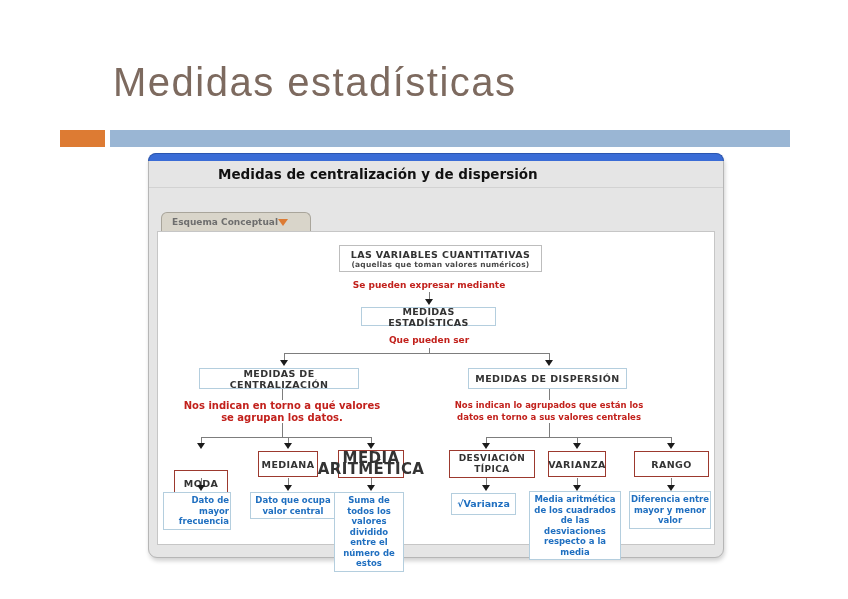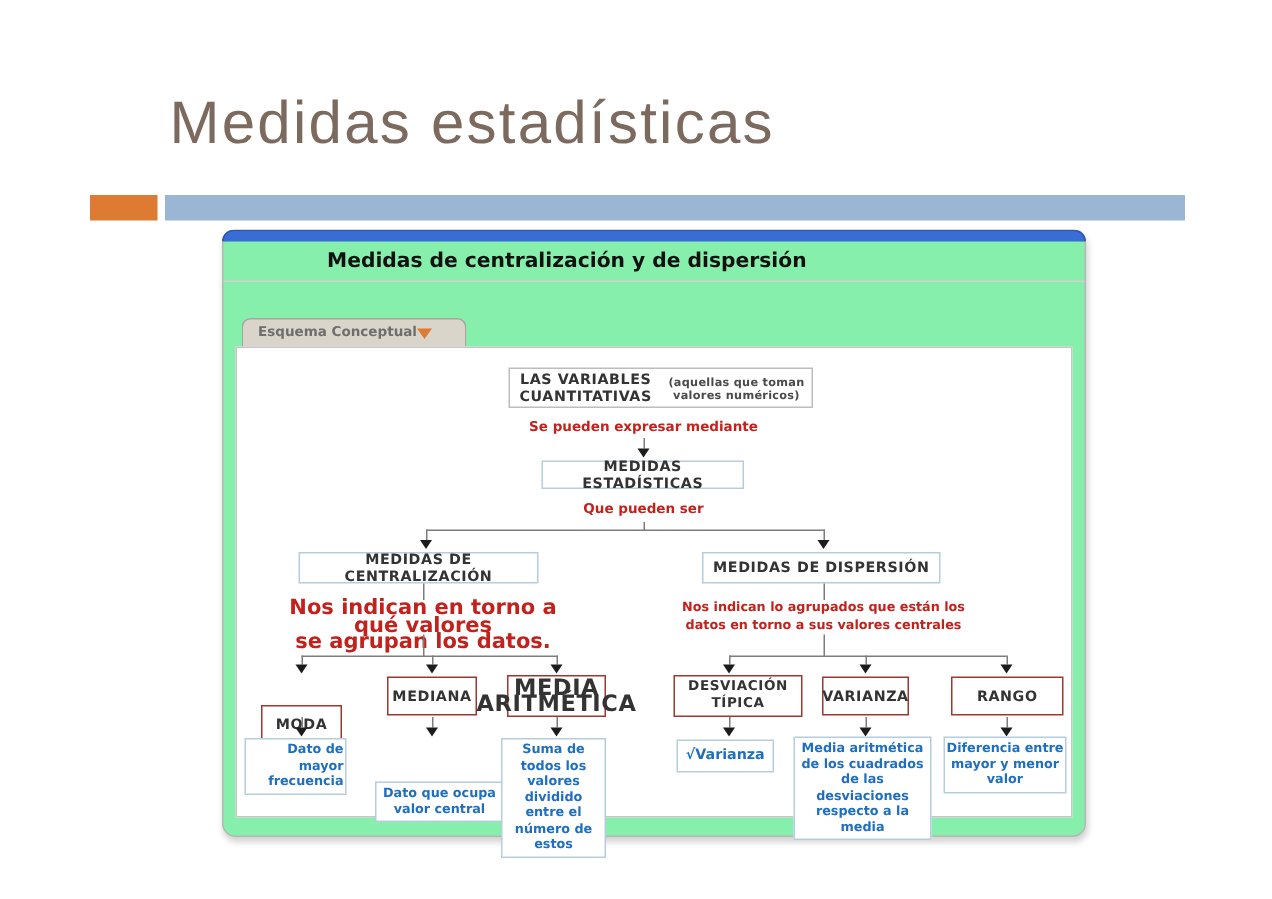--- a/index.html
+++ b/index.html
@@ -14,37 +14,37 @@
     --line-gray:#7d7d7d;
   }
   html,body{margin:0;padding:0;background:#ffffff;}
   body{width:848px;height:599px;position:relative;overflow:hidden;
        font-family:"DejaVu Sans","Liberation Sans",sans-serif;}
   .slide-title{position:absolute;left:113px;top:60px;font-family:"Liberation Sans",sans-serif;
        font-size:40px;font-weight:400;letter-spacing:1.5px;color:var(--title-text);}
   .orange-block{position:absolute;left:60px;top:130px;width:45px;height:17px;background:var(--accent-orange);}
   .blue-bar{position:absolute;left:110px;top:130px;width:680px;height:17px;background:var(--accent-bar-blue);}
 
-  .panel{position:absolute;left:148px;top:153px;width:574px;height:403px;background:#86efac;
+  .panel{position:absolute;left:148px;top:153px;width:574px;height:403px;background:#e5e5e5;
        border:1px solid #b6b6b6;border-radius:9px;box-shadow:1px 3px 4px rgba(0,0,0,0.18);}
   .panel-topband{position:absolute;left:-1px;top:-1px;width:574px;height:7px;background:var(--panel-top-blue);
        border:1px solid #2a55b0;border-bottom:none;border-radius:9px 9px 0 0;}
   .panel-header{position:absolute;left:69px;top:12px;font-size:13.5px;font-weight:bold;color:#111;}
   .panel-divider{position:absolute;left:0;top:33px;width:100%;height:1px;background:#d2d2d2;}
   .tab{position:absolute;left:12px;top:58px;width:148px;height:19px;background:#d9d5ca;
        border:1px solid #a9a59b;border-bottom:none;border-radius:6px 6px 0 0;}
   .tab-label{position:absolute;left:10px;top:4px;font-size:9px;font-weight:bold;color:#6e6e6e;}
   .tab-tri{position:absolute;left:116px;top:6px;width:0;height:0;
        border-left:5px solid transparent;border-right:5px solid transparent;
        border-top:7px solid var(--accent-orange);}
   .content{position:absolute;left:8px;top:77px;width:556px;height:312px;background:#fff;
        border:1px solid #c6c6c6;}
 
   .node{position:absolute;background:#fff;box-sizing:border-box;text-align:center;
-       display:flex;flex-direction:row;justify-content:center;align-items:center;
+       display:flex;flex-direction:column;justify-content:center;align-items:center;
        font-weight:bold;color:#333;}
   .nb-gray{border:1px solid #bdbdbd;}
   .nb-blue{border:1px solid var(--light-blue-border);}
   .nb-maroon{border:1px solid var(--maroon-border);}
   .n-main{font-size:9.5px;letter-spacing:0.4px;}
   .n-sub{font-size:7.5px;color:#4a4a4a;letter-spacing:0.2px;}
   .redlbl{position:absolute;text-align:center;font-size:9px;font-weight:bold;
        color:var(--red-text);line-height:11.5px;}
   .deflbl{position:absolute;background:#fff;box-sizing:border-box;text-align:center;
        font-size:8.5px;font-weight:bold;color:var(--blue-text);line-height:10.5px;
@@ -90,21 +90,21 @@
     <div class="hline" style="left:126px;top:121px;width:266px;"></div>
     <div class="vline" style="left:126px;top:121px;height:7px;"></div>
     <div class="vline" style="left:391px;top:121px;height:7px;"></div>
     <div class="arr" style="left:122px;top:128px;"></div>
     <div class="arr" style="left:387px;top:128px;"></div>
 
     <div class="node nb-blue n-main" style="left:41px;top:136px;width:160px;height:21px;">MEDIDAS DE CENTRALIZACIÓN</div>
     <div class="node nb-blue n-main" style="left:310px;top:136px;width:159px;height:21px;">MEDIDAS DE DISPERSIÓN</div>
 
     <div class="vline" style="left:124px;top:157px;height:11px;"></div>
-    <div class="redlbl" style="left:24px;top:168px;width:200px;font-size:14px;">
+    <div class="redlbl" style="left:24px;top:168px;width:200px;font-size:10px;">
       <div>Nos indican en torno a qué valores</div>
       <div>se agrupan los datos.</div>
     </div>
     <div class="vline" style="left:124px;top:191px;height:15px;"></div>
 
     <div class="vline" style="left:391px;top:157px;height:11px;"></div>
     <div class="redlbl" style="left:291px;top:168px;width:200px;font-size:8.5px;">
       <div>Nos indican lo agrupados que están los</div>
       <div>datos en torno a sus valores centrales</div>
     </div>
@@ -140,20 +140,20 @@
     <div class="vline" style="left:213px;top:246px;height:7px;"></div>
     <div class="arr" style="left:209px;top:253px;"></div>
     <div class="vline" style="left:328px;top:246px;height:7px;"></div>
     <div class="arr" style="left:324px;top:253px;"></div>
     <div class="vline" style="left:419px;top:246px;height:7px;"></div>
     <div class="arr" style="left:415px;top:253px;"></div>
     <div class="vline" style="left:513px;top:246px;height:7px;"></div>
     <div class="arr" style="left:509px;top:253px;"></div>
 
     <div class="deflbl" style="left:5px;top:260px;width:68px;text-align:right;">Dato de mayor frecuencia</div>
-    <div class="deflbl" style="left:92px;top:260px;width:86px;margin-top:29px;">Dato que ocupa valor central</div>
+    <div class="deflbl" style="left:92px;top:260px;width:86px;">Dato que ocupa valor central</div>
     <div class="deflbl" style="left:176px;top:260px;width:70px;">Suma de todos los valores dividido entre el número de estos</div>
     <div class="deflbl" style="left:293px;top:261px;width:65px;height:22px;display:flex;align-items:center;justify-content:center;font-size:9.5px;">√Varianza</div>
     <div class="deflbl" style="left:371px;top:259px;width:92px;">Media aritmética de los cuadrados de las desviaciones respecto a la media</div>
     <div class="deflbl" style="left:471px;top:259px;width:82px;">Diferencia entre mayor y menor valor</div>
 
   </div>
 </div>
 
 </body></html>

